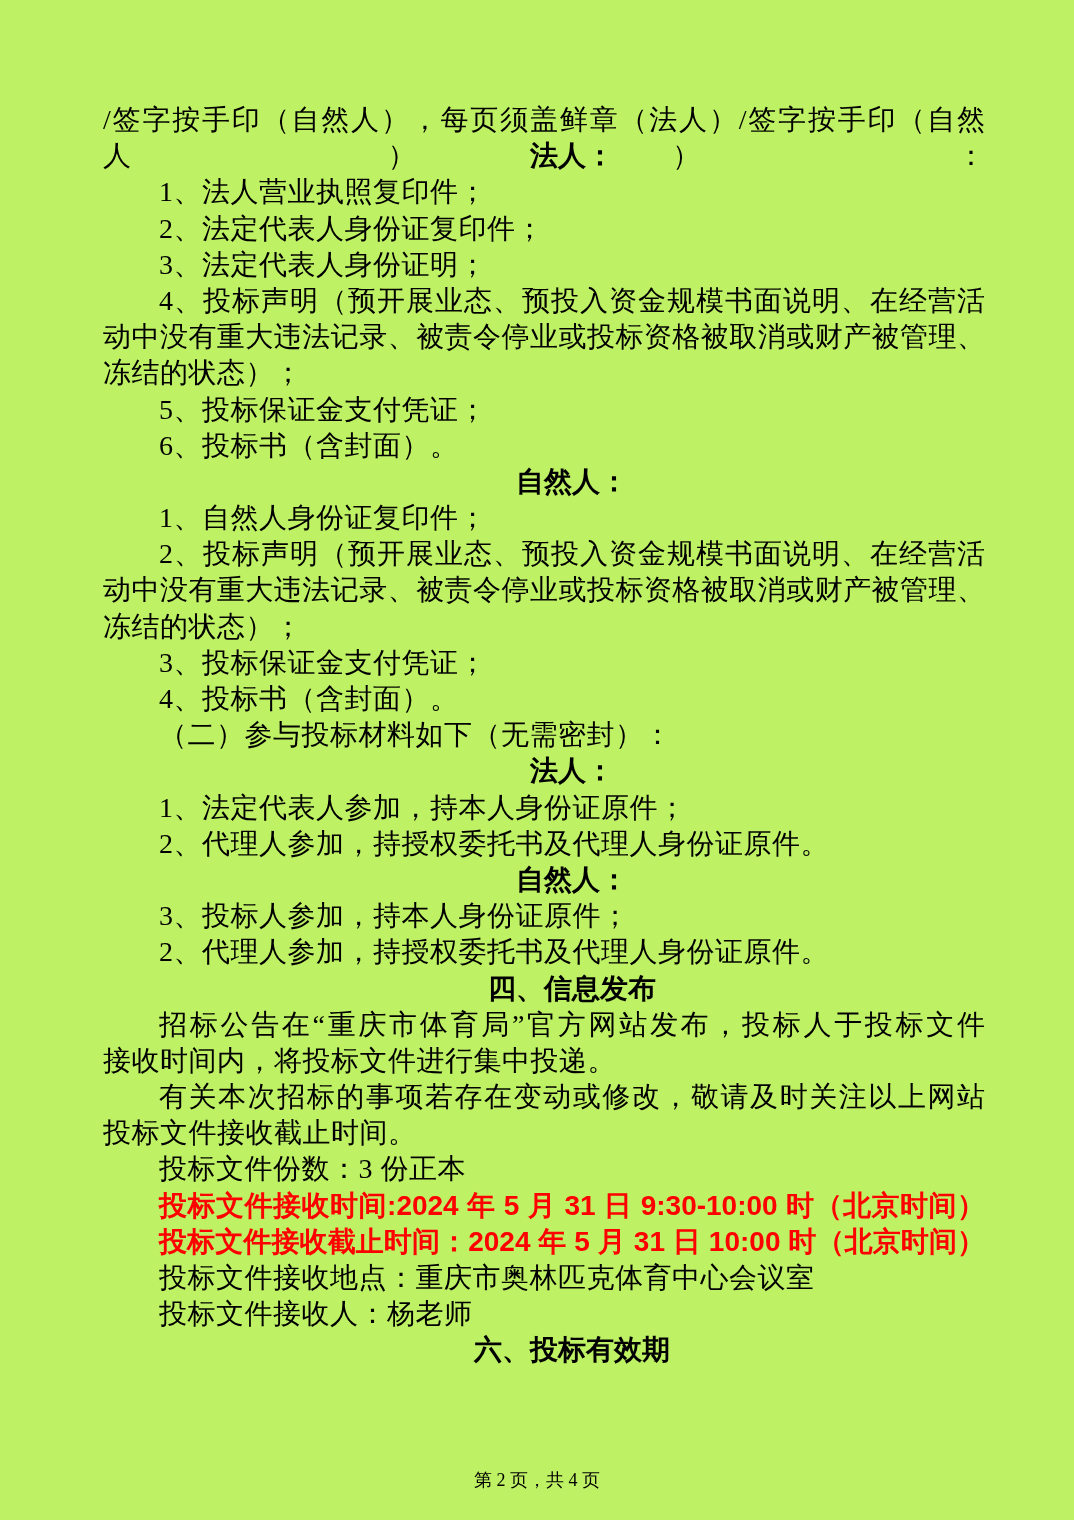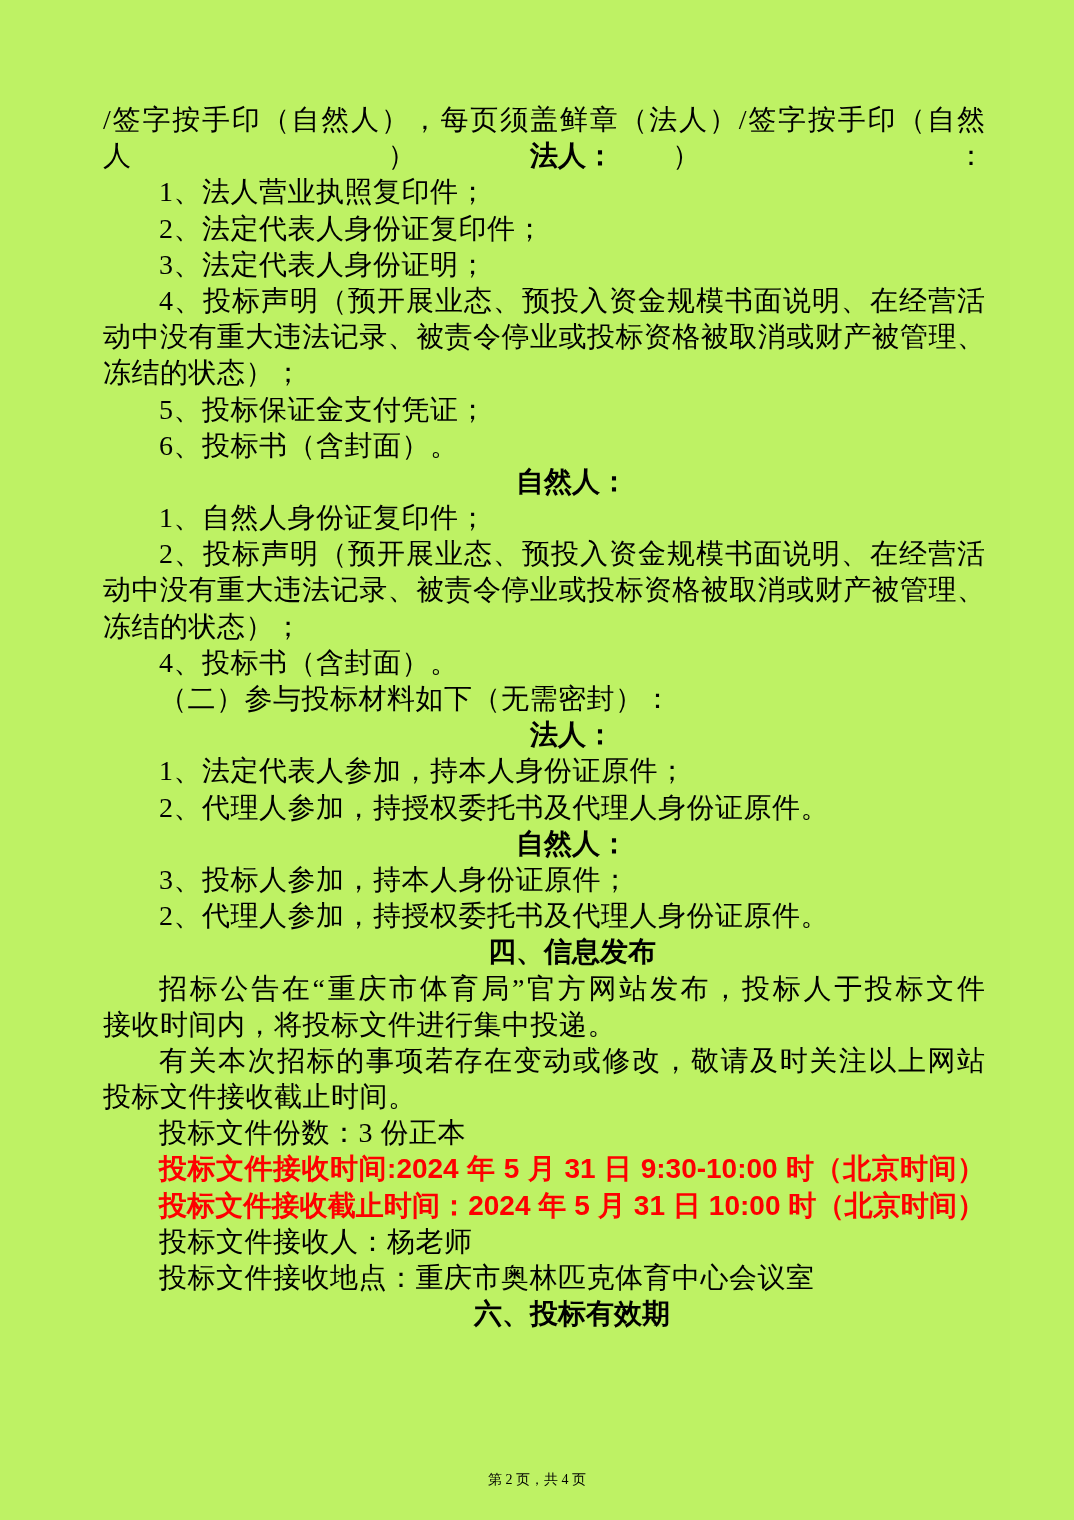--- a/index.html
+++ b/index.html
@@ -47,21 +47,21 @@
     font-weight: bold;
     font-family: "Liberation Sans", "DejaVu Sans", sans-serif;
     color: var(--highlight-red, #fe0000);
   }
   .footer {
     position: absolute;
     left: 0;
     top: 1468px;
     width: 100%;
     text-align: center;
-    font-size: 14px;
+    font-size: 18px;
     line-height: 24px;
     color: #000000;
   }
 </style>
 </head>
 <body>
 
 <div class="page">
   <div class="content" id="doc-lines">
       <div class="line stretch">/签字按手印（自然人），每页须盖鲜章（法人）/签字按手印（自然人））：</div>
@@ -72,36 +72,37 @@
       <div class="line ind stretch">4、投标声明（预开展业态、预投入资金规模书面说明、在经营活</div>
       <div class="line stretch">动中没有重大违法记录、被责令停业或投标资格被取消或财产被管理、</div>
       <div class="line">冻结的状态）；</div>
       <div class="line ind">5、投标保证金支付凭证；</div>
       <div class="line ind">6、投标书（含封面）。</div>
       <div class="line ind b">自然人：</div>
       <div class="line ind">1、自然人身份证复印件；</div>
       <div class="line ind stretch">2、投标声明（预开展业态、预投入资金规模书面说明、在经营活</div>
       <div class="line stretch">动中没有重大违法记录、被责令停业或投标资格被取消或财产被管理、</div>
       <div class="line">冻结的状态）；</div>
+      <div class="line ind">3、投标保证金支付凭证；</div>
       <div class="line ind">4、投标书（含封面）。</div>
       <div class="line ind">（二）参与投标材料如下（无需密封）：</div>
       <div class="line ind b">法人：</div>
       <div class="line ind">1、法定代表人参加，持本人身份证原件；</div>
       <div class="line ind">2、代理人参加，持授权委托书及代理人身份证原件。</div>
       <div class="line ind b">自然人：</div>
       <div class="line ind">3、投标人参加，持本人身份证原件；</div>
       <div class="line ind">2、代理人参加，持授权委托书及代理人身份证原件。</div>
       <div class="line ind b">四、信息发布</div>
       <div class="line ind stretch">招标公告在“重庆市体育局”官方网站发布，投标人于投标文件</div>
       <div class="line">接收时间内，将投标文件进行集中投递。</div>
       <div class="line ind stretch">有关本次招标的事项若存在变动或修改，敬请及时关注以上网站</div>
       <div class="line">投标文件接收截止时间。</div>
       <div class="line ind">投标文件份数：3 份正本</div>
       <div class="line ind stretch r">投标文件接收时间:2024 年 5 月 31 日 9:30-10:00 时（北京时间）</div>
       <div class="line ind stretch r">投标文件接收截止时间：2024 年 5 月 31 日 10:00 时（北京时间）</div>
+      <div class="line ind">投标文件接收地点：重庆市奥林匹克体育中心会议室</div>
       <div class="line ind">投标文件接收人：杨老师</div>
-      <div class="line ind">投标文件接收地点：重庆市奥林匹克体育中心会议室</div>
       <div class="line ind b">六、投标有效期</div>
     </div>
   <div class="footer">
     <span>第 2 页，共 4 页</span>
   </div>
 </div>
 
 </body></html>

